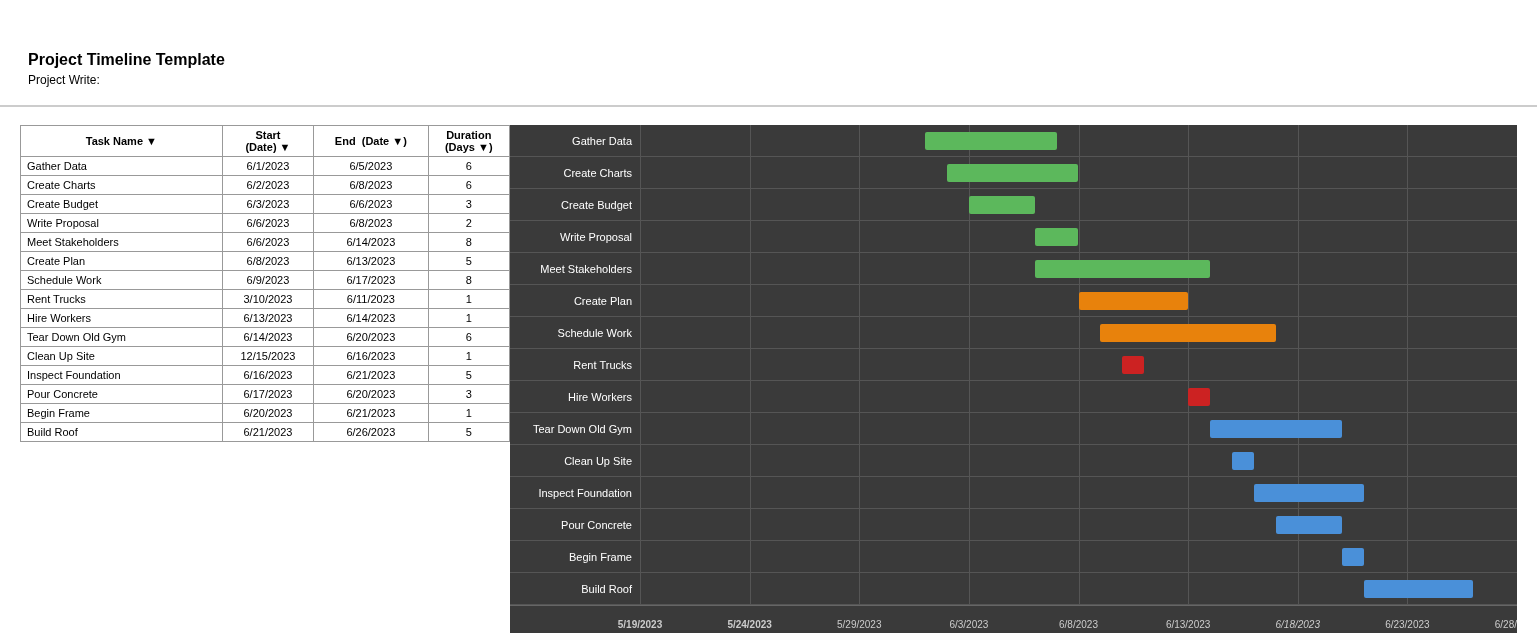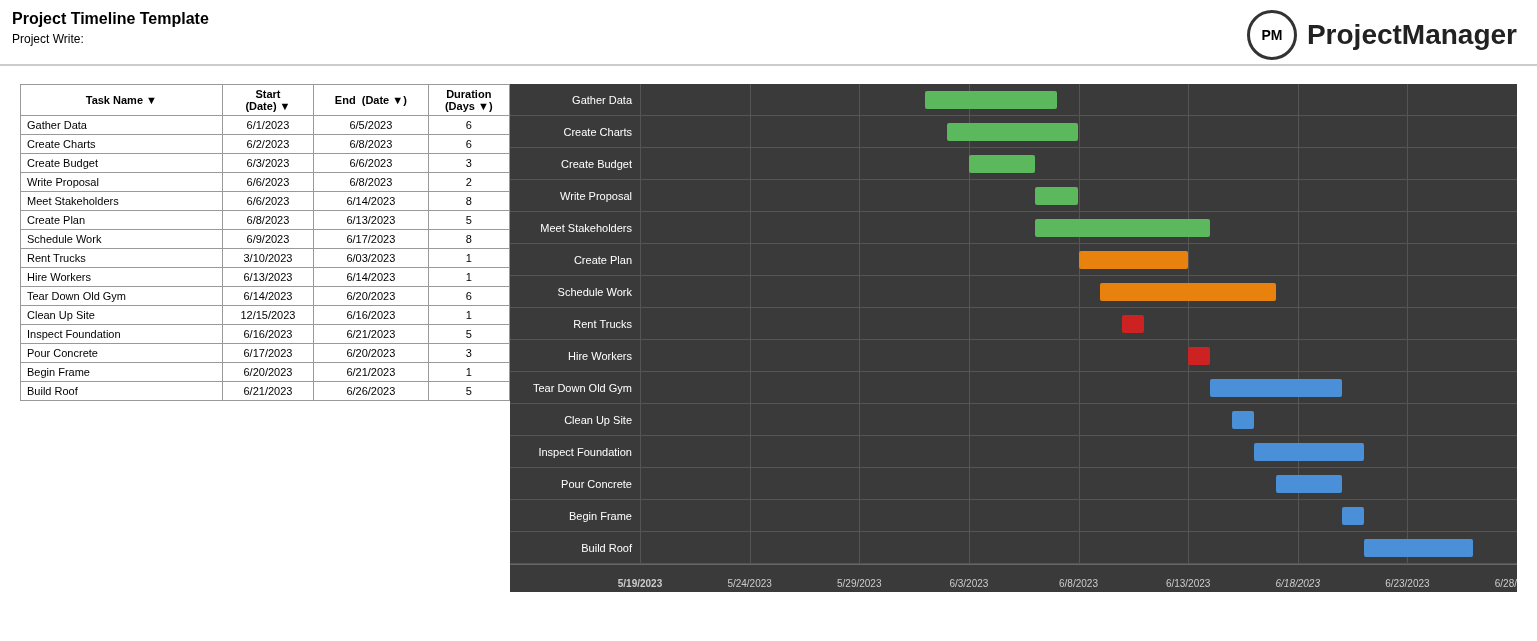--- a/index.html
+++ b/index.html
@@ -1,18 +1,18 @@
 <!DOCTYPE html>
 <html><head>
   <meta charset="utf-8">
   <style>
     * { margin: 0; padding: 0; box-sizing: border-box; }
     body { font-family: Arial, sans-serif; background: #fff; color: #000; font-size: 12px; }
     
-    .header { padding: 10px 12px; }
+    .header { padding: 10px 28px; margin-top: 41px; }
     .header h1 { font-size: 16px; font-weight: bold; }
     .header p { font-size: 12px; margin-top: 4px; }
     
     .logo-area { position: absolute; top: 10px; right: 20px; display: flex; align-items: center; gap: 10px; }
     .logo-circle { width: 50px; height: 50px; border-radius: 50%; border: 3px solid #333; display: flex; align-items: center; justify-content: center; font-weight: bold; font-size: 14px; }
     .logo-text { font-size: 28px; font-weight: bold; color: #222; }
     
     .divider { height: 2px; background: #ccc; margin: 8px 0; }
     
     .main-content { display: flex; padding: 10px 20px; gap: 0; }
@@ -43,26 +43,20 @@
   </style>
 </head>
 <body>
 
 <div style="position:relative;">
   <div class="header">
     <h1>Project Timeline Template</h1>
     <p>Project Write:</p>
   </div>
 
-  <div class="logo-area">
-    <div class="logo-circle">
-      <span>PM</span>
-    </div>
-    <div class="logo-text">ProjectManager</div>
-  </div>
 
   <div class="divider"></div>
 
   <div class="main-content">
 
     <div>
       <table class="task-table">
         <thead>
           <tr class="header-row">
             <th style="min-width:150px;">
@@ -122,21 +116,21 @@
   </tr>
             <tr>
     <td>Schedule Work</td>
     <td>6/9/2023</td>
     <td>6/17/2023</td>
     <td>8</td>
   </tr>
             <tr>
     <td>Rent Trucks</td>
     <td>3/10/2023</td>
-    <td>6/03/2023</td>
+    <td>6/11/2023</td>
     <td>1</td>
   </tr>
             <tr>
     <td>Hire Workers</td>
     <td>6/13/2023</td>
     <td>6/14/2023</td>
     <td>1</td>
   </tr>
             <tr>
     <td>Tear Down Old Gym</td>
@@ -418,21 +412,21 @@
                 <div class="vline" style="left: 87.5%;"></div>
               </div>
               <div class="gantt-bar" style="left: 82.5%; width: 12.5%; background: rgb(74, 144, 217);"></div>
             </div>
           </div>
         </div>
       <div class="gantt-dates-row">
         <div class="gantt-dates-label"></div>
         <div class="gantt-dates-area" id="gantt-dates-area" style="position:relative; height:28px; flex:1;">
             <div class="gantt-date-tick" style="left: 0%; font-weight: bold;">5/19/2023</div>
-            <div class="gantt-date-tick" style="left: 12.5%;">5/24/2023</div>
+            <div class="gantt-date-tick" style="left: 12.5%; font-weight: bold;">5/24/2023</div>
             <div class="gantt-date-tick" style="left: 25%;">5/29/2023</div>
             <div class="gantt-date-tick" style="left: 37.5%;">6/3/2023</div>
             <div class="gantt-date-tick" style="left: 50%;">6/8/2023</div>
             <div class="gantt-date-tick" style="left: 62.5%;">6/13/2023</div>
             <div class="gantt-date-tick" style="left: 75%; font-style: italic;">6/18/2023</div>
             <div class="gantt-date-tick" style="left: 87.5%;">6/23/2023</div>
             <div class="gantt-date-tick" style="left: 100%;">6/28/2023</div>
           </div>
       </div>
     </div>

